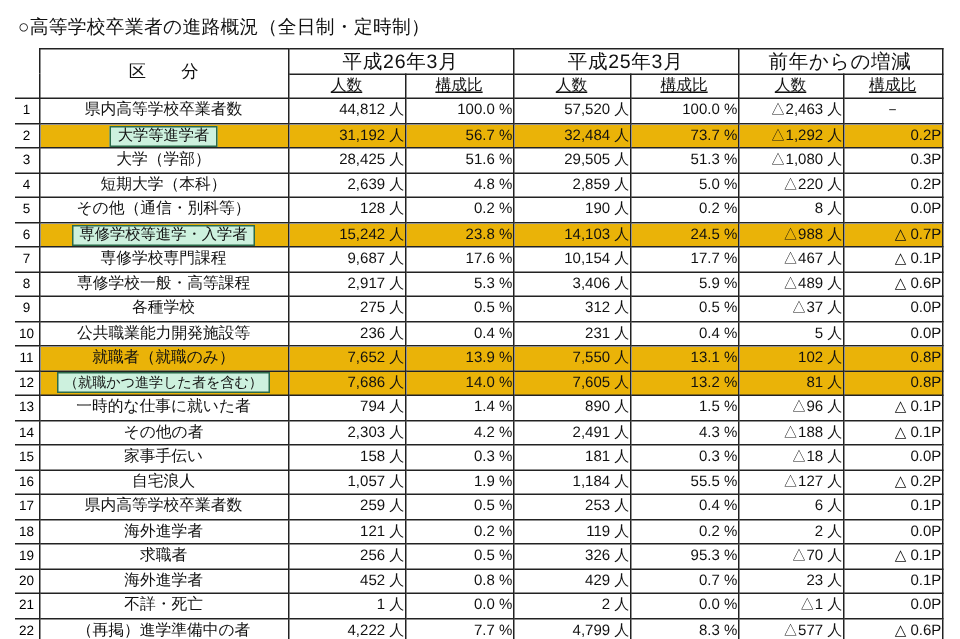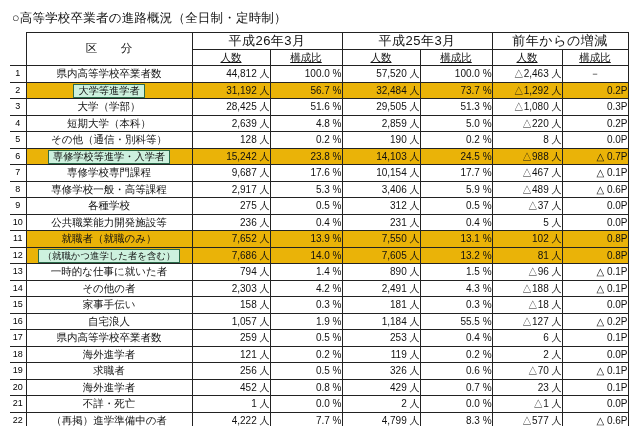--- a/index.html
+++ b/index.html
@@ -319,21 +319,21 @@
           <td class="pct">0.2 %</td>
           <td class="num">2 人</td>
           <td class="pct">0.0P</td>
         </tr>
         <tr>
           <td class="rowno">19</td>
           <td class="item">求職者</td>
           <td class="num">256 人</td>
           <td class="pct">0.5 %</td>
           <td class="num">326 人</td>
-          <td class="pct">0.6 %</td>
+          <td class="pct">95.3 %</td>
           <td class="num">△70 人</td>
           <td class="pct">△ 0.1P</td>
         </tr>
         <tr>
           <td class="rowno">20</td>
           <td class="item">海外進学者</td>
           <td class="num">452 人</td>
           <td class="pct">0.8 %</td>
           <td class="num">429 人</td>
           <td class="pct">0.7 %</td>

